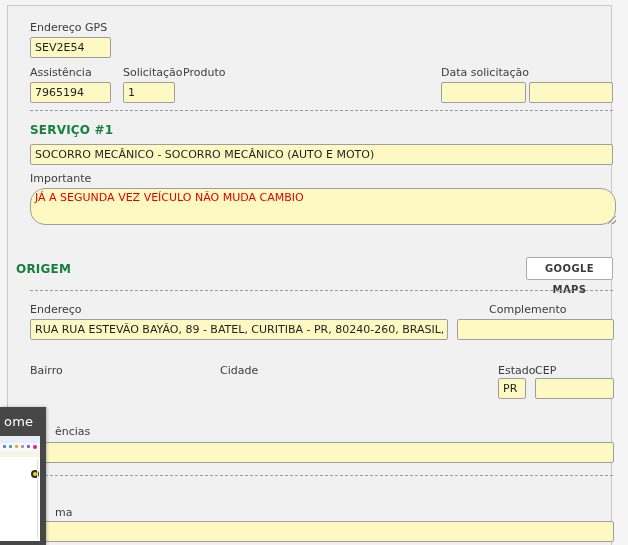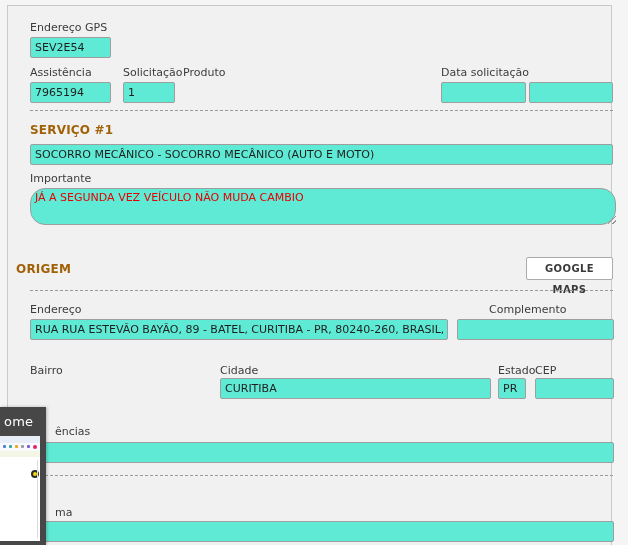--- a/index.html
+++ b/index.html
@@ -7,23 +7,23 @@
   body {
     font-family:"DejaVu Sans","Liberation Sans",sans-serif;
     font-size:11px; color:#3c3c3c;
     background:#f5f5f5; position:relative; overflow:hidden;
   }
   .panel {
     position:absolute; left:7px; top:5px; width:605px; height:560px;
     background:#f1f1f1; border:1px solid #c9c9c9;
   }
   .lbl { position:absolute; color:#3c3c3c; font-size:11px; white-space:nowrap; }
-  .heading { position:absolute; font-weight:bold; font-size:12px; color:#a16207; letter-spacing:.2px; }
+  .heading { position:absolute; font-weight:bold; font-size:12px; color:#15803d; letter-spacing:.2px; }
   .inp {
-    position:absolute; height:21px; background:#5eead4;
+    position:absolute; height:21px; background:#fef9c3;
     border:1px solid #9e9e9e; border-radius:2px;
     font-family:inherit; font-size:11px; color:#1f1f1f; padding:0 4px;
   }
   .dash { position:absolute; left:22px; width:583px; height:0; border-top:1px dashed #9a9a9a; }
   textarea.inp { resize:none; padding-top:3px; line-height:12px; }
   .imp-text { color:#e60000;border-radius:15px; }
   .resize-handle {
     position:absolute; right:1px; bottom:1px; width:10px; height:10px;
     background:repeating-linear-gradient(315deg, transparent 0 2px, #999 2px 3px);
     clip-path:polygon(100% 0, 100% 100%, 0 100%);
@@ -99,21 +99,20 @@
   <div class="lbl" style="left:22px; top:297px;">Endereço</div>
   <div class="lbl" style="left:449px; top:297px;margin-left:32px;">Complemento</div>
   <input class="inp" style="left: 22px; top: 313px; width: 418px;" value="RUA RUA ESTEVÃO BAYÃO, 89 - BATEL, CURITIBA - PR, 80240-260, BRASIL, 89">
   <input class="inp" style="left: 449px; top: 313px; width: 157px;" value="">
 
   <div class="lbl" style="left:22px;  top:358px;">Bairro</div>
   <div class="lbl" style="left:212px; top:358px;">Cidade</div>
   <div class="lbl" style="left:490px; top:358px;">Estado</div>
   <div class="lbl" style="left:527px; top:358px;">CEP</div>
 
-  <input class="inp" style="left: 212px; top: 372px; width: 271px;" value="CURITIBA">
   <input class="inp" style="left: 490px; top: 372px; width: 28px;" value="PR">
   <input class="inp" style="left: 527px; top: 372px; width: 79px;" value="">
 
   <div class="lbl" style="left:47px; top:419px;">ências</div>
   <input class="inp" style="left: 22px; top: 436px; width: 584px;" value="">
 
   <div class="dash" style="top:469px;"></div>
 
   <div class="lbl" style="left:47px; top:500px;">ma</div>
   <input class="inp" style="left: 22px; top: 515px; width: 584px;" value="">

